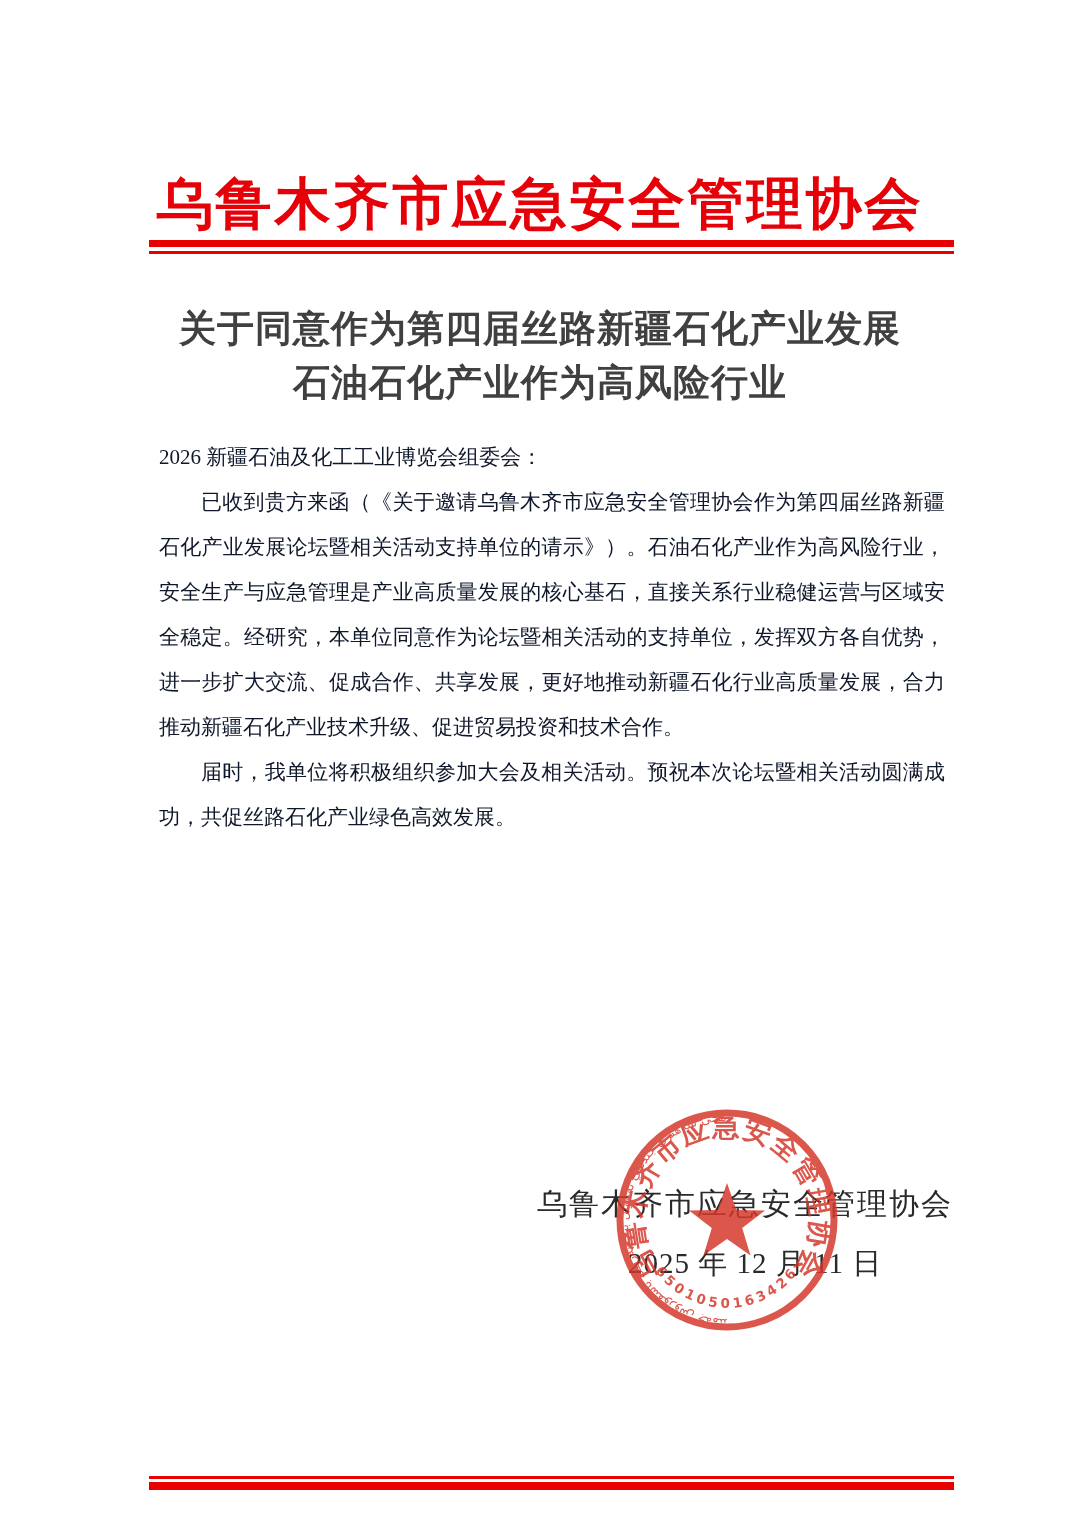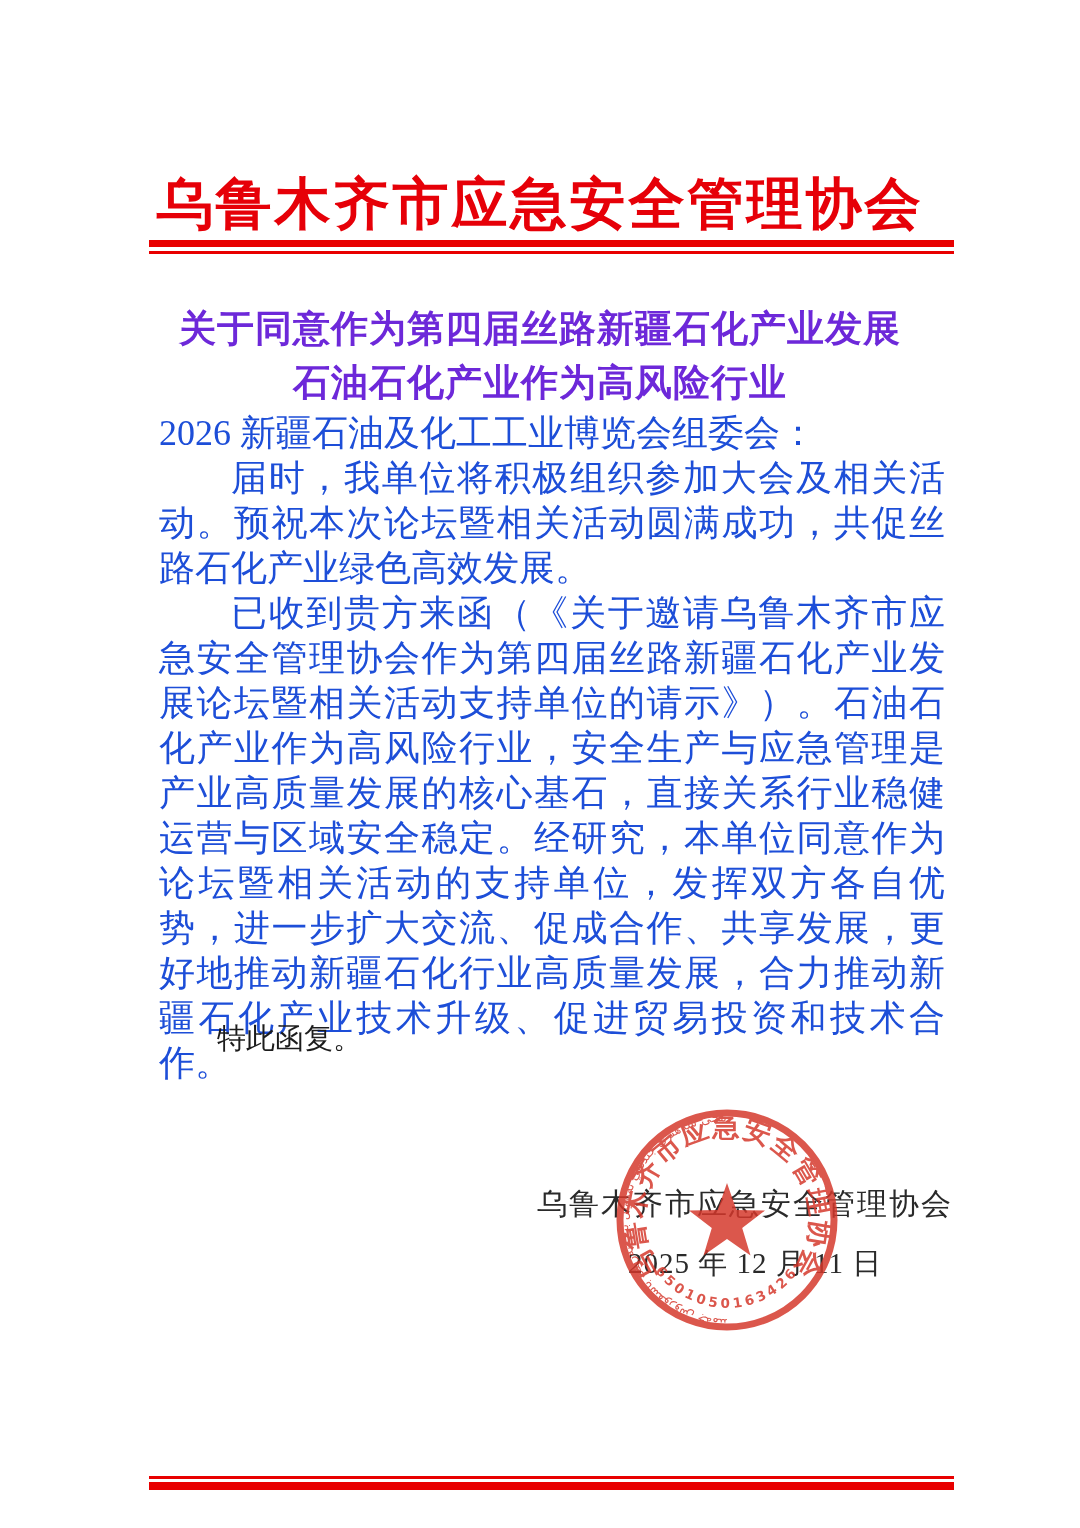--- a/index.html
+++ b/index.html
@@ -18,28 +18,28 @@
   }
   .rule{position:absolute;left:149px;width:805px;background:#e80000;}
   .rule-top-thick{top:197px;height:7px;}
   .rule-top-thin{top:208px;height:3px;}
   .rule-bottom-thin{top:1433px;height:3px;}
   .rule-bottom-thick{top:1439px;height:8px;}
 
   
   .doc-title{
     position:absolute;top:259px;left:0;width:100%;
-    text-align:center;color:#6d28d9;font-weight:bold;
+    text-align:center;color:#404040;font-weight:bold;
     font-size:37px;line-height:54px;letter-spacing:1px;
   }
 
   
   .letter-body{
-    position:absolute;top:368px;left:159px;width:786px;
-    font-size:36px;line-height:45px;color:#1d4ed8;
+    position:absolute;top:392px;left:159px;width:786px;
+    font-size:21px;line-height:45px;color:#0f172a;
     text-align:justify;text-justify:inter-character;
   }
   .letter-body p{margin:0;}
   .letter-body p.indent{text-indent:2em;}
   .closing-line{
     position:absolute;top:973px;left:159px;width:786px;
     font-size:29px;line-height:45px;color:#1c1c1c;text-indent:2em;
   }
 
   
@@ -68,25 +68,24 @@
   <div class="rule rule-top-thick"></div>
   <div class="rule rule-top-thin"></div>
 
   <div class="doc-title">
     <div>关于同意作为第四届丝路新疆石化产业发展</div>
     <div>石油石化产业作为高风险行业</div>
   </div>
 
   <div class="letter-body">
     <p>2026 新疆石油及化工工业博览会组委会：</p>
+    <p class="indent">已收到贵方来函（《关于邀请乌鲁木齐市应急安全管理协会作为第四届丝路新疆石化产业发展论坛暨相关活动支持单位的请示》）。石油石化产业作为高风险行业，安全生产与应急管理是产业高质量发展的核心基石，直接关系行业稳健运营与区域安全稳定。经研究，本单位同意作为论坛暨相关活动的支持单位，发挥双方各自优势，进一步扩大交流、促成合作、共享发展，更好地推动新疆石化行业高质量发展，合力推动新疆石化产业技术升级、促进贸易投资和技术合作。</p>
     <p class="indent">届时，我单位将积极组织参加大会及相关活动。预祝本次论坛暨相关活动圆满成功，共促丝路石化产业绿色高效发展。</p>
-    <p class="indent">已收到贵方来函（《关于邀请乌鲁木齐市应急安全管理协会作为第四届丝路新疆石化产业发展论坛暨相关活动支持单位的请示》）。石油石化产业作为高风险行业，安全生产与应急管理是产业高质量发展的核心基石，直接关系行业稳健运营与区域安全稳定。经研究，本单位同意作为论坛暨相关活动的支持单位，发挥双方各自优势，进一步扩大交流、促成合作、共享发展，更好地推动新疆石化行业高质量发展，合力推动新疆石化产业技术升级、促进贸易投资和技术合作。</p>
   </div>
 
-  <div class="closing-line">特此函复。</div>
 
   <div class="sig-org">乌鲁木齐市应急安全管理协会</div>
   <div class="sig-date">2025 年 12 月 11 日</div>
 
   <svg class="seal" viewBox="0 0 260 260" xmlns="http://www.w3.org/2000/svg" xmlns:xlink="http://www.w3.org/1999/xlink">
     <defs>
       <path id="arc-cn" d="M 57.3,172 A 84,84 0 1 1 202.7,172"></path>
       <path id="arc-uyghur" d="M 130,229 A 99,99 0 0 1 130,31"></path>
       <path id="arc-code" d="M 52.3,171.3 A 88,88 0 0 0 207.7,171.3"></path>
     </defs>

